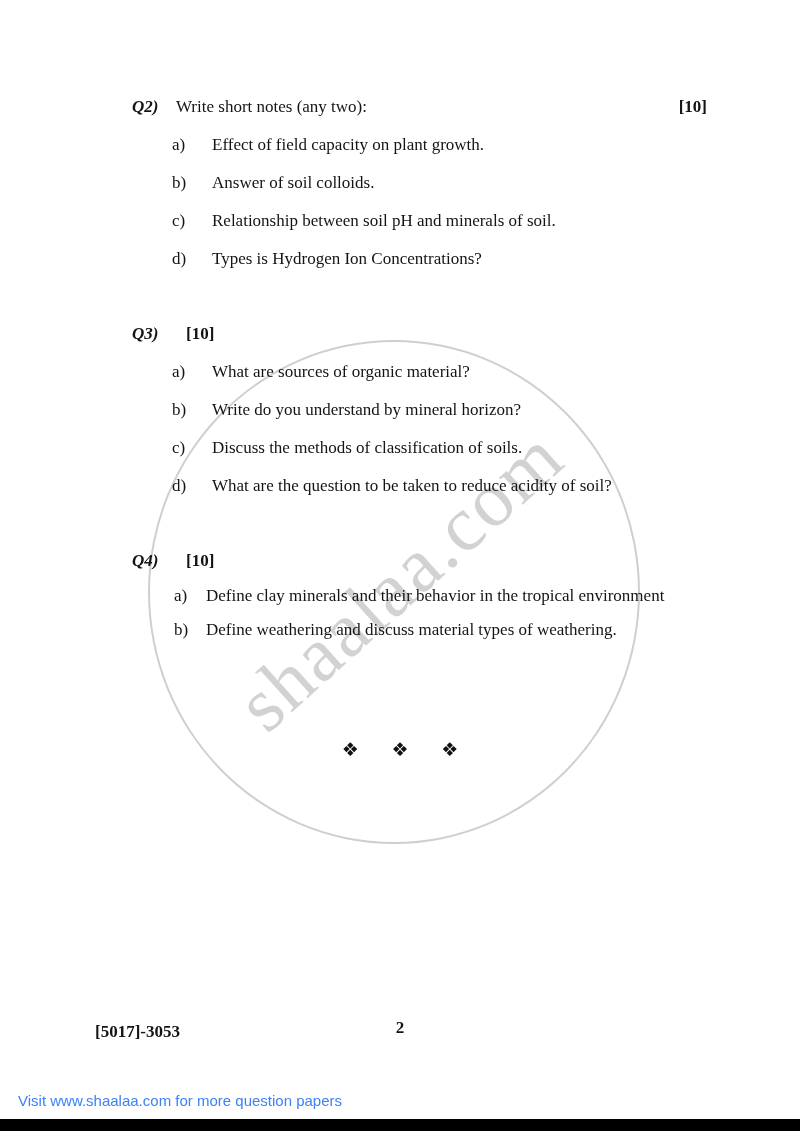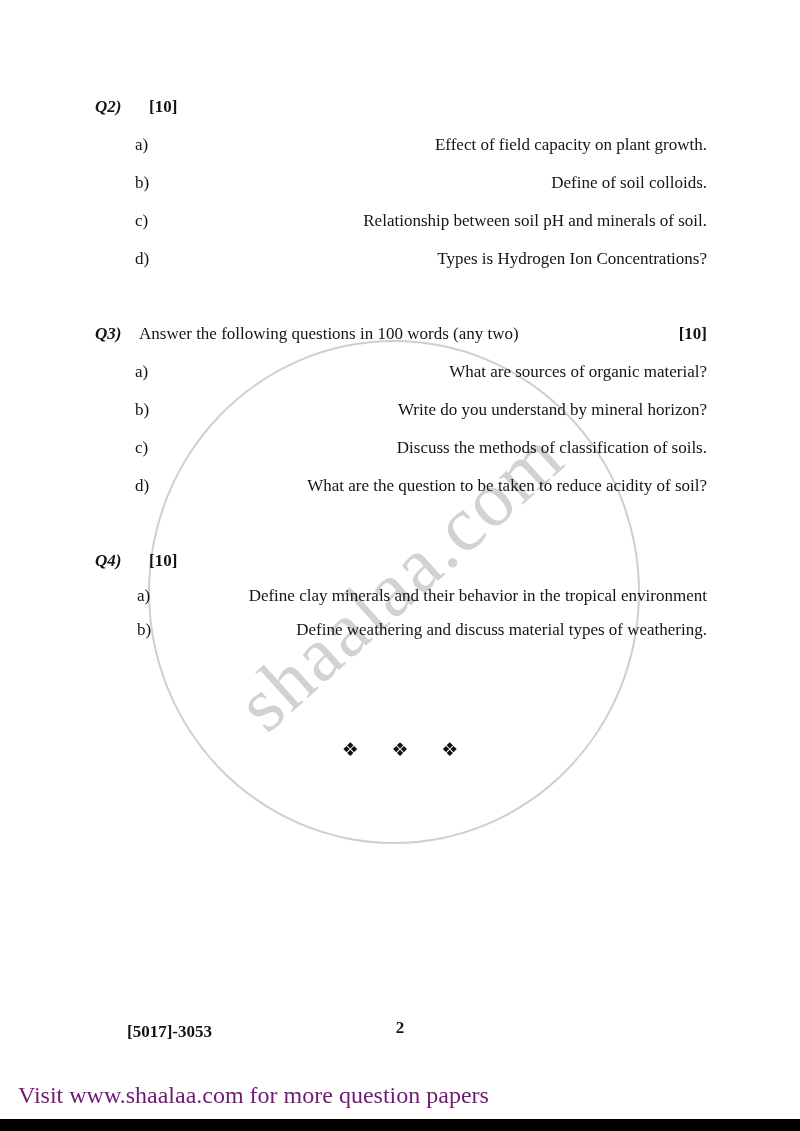--- a/index.html
+++ b/index.html
@@ -45,21 +45,21 @@
   
   .content {
     position: absolute;
     left: 95px;
     right: 93px;
     top: 96px;
     z-index: 1;
     font-size: 17px;
     line-height: 21px;
   }
-  .question { margin-bottom: 0; }
+  .question { margin-bottom: 0; margin-left: 37px; }
   .q-header {
     display: flex;
     align-items: baseline;
   }
   .q-num {
     font-weight: bold;
     font-style: italic;
     width: 44px;
     flex: 0 0 44px;
   }
@@ -73,21 +73,21 @@
   .q-items { margin-top: 17px; }
   .q-item {
     display: flex;
     margin-left: 40px;
     margin-bottom: 17px;
   }
   .item-letter {
     width: 40px;
     flex: 0 0 40px;
   }
-  .item-text { flex: 1 1 auto; text-align: right; }
+  .item-text { flex: 1 1 auto; }
 
   .q-gap-sm { height: 37px; }
   .q-gap-q4 { height: 37px; }
   .q4 .q-items { margin-top: 14px; }
   .q4 .q-item { margin-bottom: 13px; margin-left: 42px; }
   .q4 .item-letter { width: 32px; flex: 0 0 32px; }
 
   
   .end-symbols {
     position: absolute;
@@ -103,41 +103,40 @@
   .end-symbols span { margin: 0 14px; }
 
   
   .footer-code {
     position: absolute;
     left: 95px;
     top: 1022px;
     font-weight: bold;
     font-size: 17px;
     z-index: 1;
-    margin-left: 32px;
   }
   .page-number {
     position: absolute;
     left: 0;
     top: 1018px;
     width: 100%;
     text-align: center;
     font-weight: bold;
     font-size: 17px;
     z-index: 1;
   }
 
   
   .visit-line {
     position: absolute;
     left: 18px;
     bottom: 22px;
-    font-family: Liberation Serif, serif;
-    font-size: 24px;
-    color: #701a75;
+    font-family: Liberation Sans, sans-serif;
+    font-size: 15px;
+    color: #3b82f6;
     z-index: 1;
   }
   .bottom-bar {
     position: absolute;
     left: 0;
     bottom: 0;
     width: 100%;
     height: 12px;
     background: #000000;
     z-index: 1;
@@ -149,48 +148,48 @@
 <div class="page">
 
   <div class="watermark-circle"></div>
   <div class="watermark-text">shaalaa.com</div>
 
   <div class="content">
 
     <div class="question">
       <div class="q-header">
         <span class="q-num">Q2)</span>
+        <span class="q-text">Write short notes (any two):</span>
         <span class="q-marks">[10]</span>
       </div>
       <div class="q-items">
         <div class="q-item">
           <span class="item-letter">a)</span>
           <span class="item-text">Effect of field capacity on plant growth.</span>
         </div>
         <div class="q-item">
           <span class="item-letter">b)</span>
-          <span class="item-text">Define of soil colloids.</span>
+          <span class="item-text">Answer of soil colloids.</span>
         </div>
         <div class="q-item">
           <span class="item-letter">c)</span>
           <span class="item-text">Relationship between soil pH and minerals of soil.</span>
         </div>
         <div class="q-item">
           <span class="item-letter">d)</span>
           <span class="item-text">Types is Hydrogen Ion Concentrations?</span>
         </div>
       </div>
     </div>
 
     <div class="q-gap-sm"></div>
 
     <div class="question">
       <div class="q-header">
         <span class="q-num">Q3)</span>
-        <span class="q-text">Answer the following questions in 100 words (any two)</span>
         <span class="q-marks">[10]</span>
       </div>
       <div class="q-items">
         <div class="q-item">
           <span class="item-letter">a)</span>
           <span class="item-text">What are sources of organic material?</span>
         </div>
         <div class="q-item">
           <span class="item-letter">b)</span>
           <span class="item-text">Write do you understand by mineral horizon?</span>

